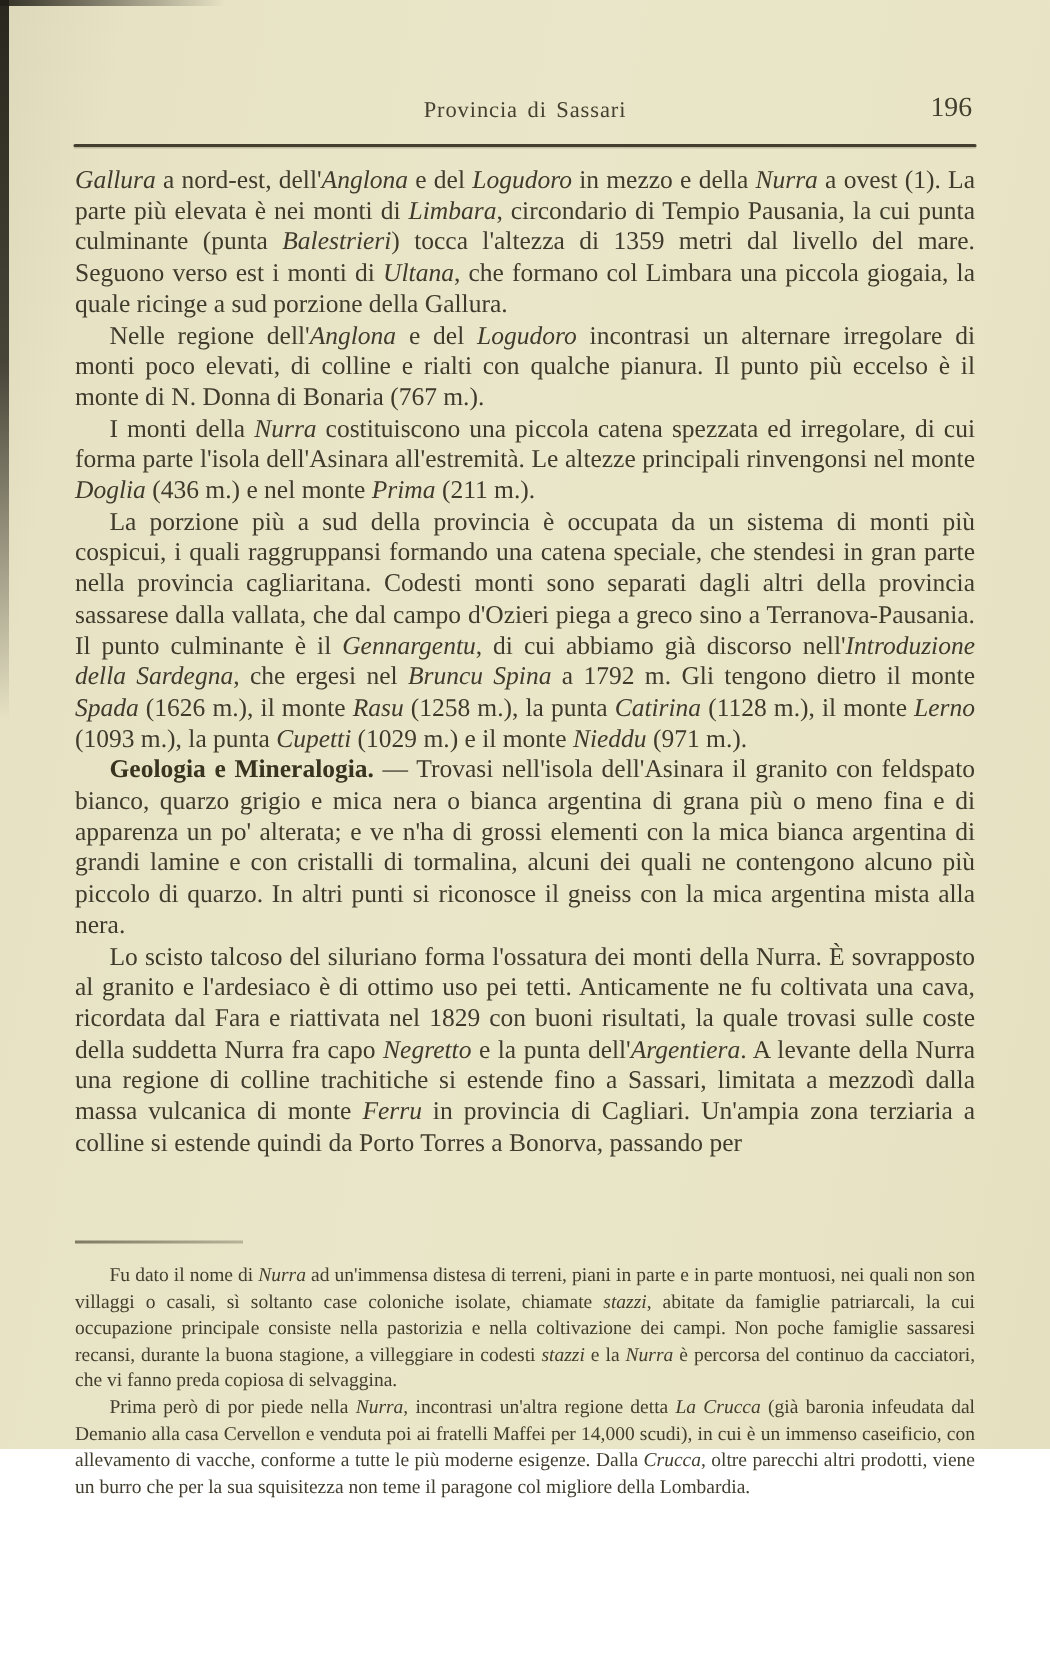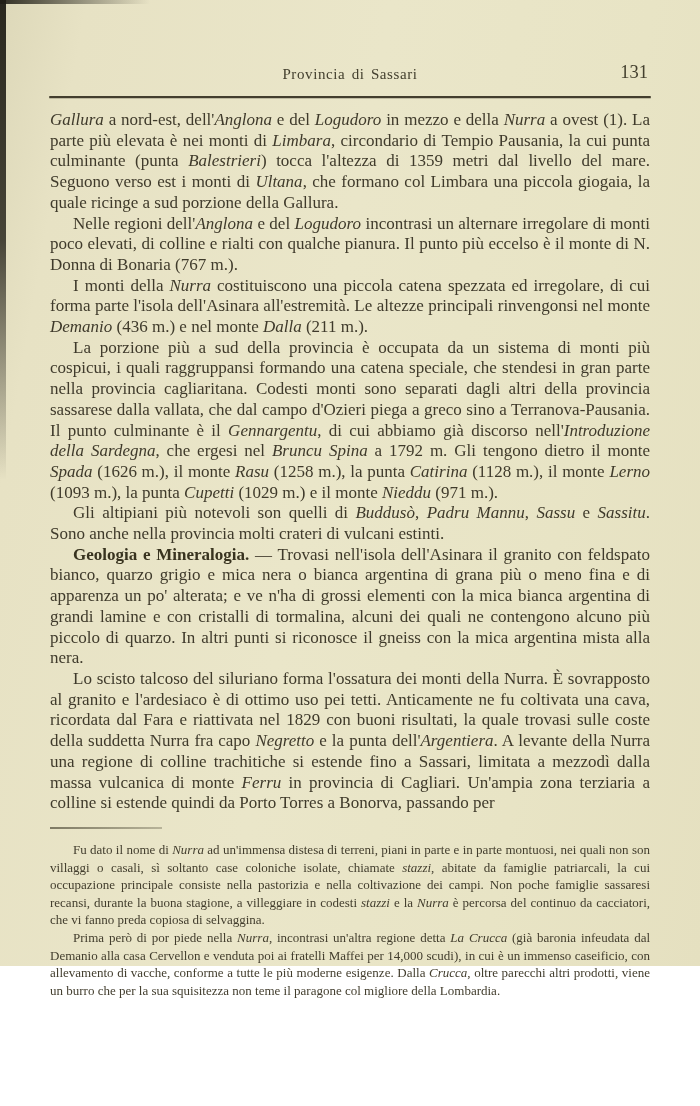--- a/index.html
+++ b/index.html
@@ -60,31 +60,30 @@
 </style>
 </head>
 <body>
 
 <div class="page">
   <div class="scan-edge-left"></div>
   <div class="scan-edge-top"></div>
 
   <div class="running-head">
     <div class="head-title">Provincia di Sassari</div>
-    <div class="page-num">131</div>
+    <div class="page-num">196</div>
   </div>
 
   <div class="head-rule"></div>
 
   <div class="body-text">
       <p class="noindent"><em>Gallura</em><span> a nord-est, dell'</span><em>Anglona</em><span> e del </span><em>Logudoro</em><span> in mezzo e della </span><em>Nurra</em><span> a ovest (1). La parte più elevata è nei monti di </span><em>Limbara</em><span>, circondario di Tempio Pausania, la cui punta culminante (punta </span><em>Balestrieri</em><span>) tocca l'altezza di 1359 metri dal livello del mare. Seguono verso est i monti di </span><em>Ultana</em><span>, che formano col Limbara una piccola giogaia, la quale ricinge a sud porzione della Gallura.</span></p>
-      <p><span>Nelle regioni dell'</span><em>Anglona</em><span> e del </span><em>Logudoro</em><span> incontrasi un alternare irregolare di monti poco elevati, di colline e rialti con qualche pianura. Il punto più eccelso è il monte di N. Donna di Bonaria (767 m.).</span></p>
-      <p><span>I monti della </span><em>Nurra</em><span> costituiscono una piccola catena spezzata ed irregolare, di cui forma parte l'isola dell'Asinara all'estremità. Le altezze principali rinvengonsi nel monte </span><em>Demanio</em><span> (436 m.) e nel monte </span><em>Dalla</em><span> (211 m.).</span></p>
+      <p><span>Nelle regione dell'</span><em>Anglona</em><span> e del </span><em>Logudoro</em><span> incontrasi un alternare irregolare di monti poco elevati, di colline e rialti con qualche pianura. Il punto più eccelso è il monte di N. Donna di Bonaria (767 m.).</span></p>
+      <p><span>I monti della </span><em>Nurra</em><span> costituiscono una piccola catena spezzata ed irregolare, di cui forma parte l'isola dell'Asinara all'estremità. Le altezze principali rinvengonsi nel monte </span><em>Doglia</em><span> (436 m.) e nel monte </span><em>Prima</em><span> (211 m.).</span></p>
       <p><span>La porzione più a sud della provincia è occupata da un sistema di monti più cospicui, i quali raggruppansi formando una catena speciale, che stendesi in gran parte nella provincia cagliaritana. Codesti monti sono separati dagli altri della provincia sassarese dalla vallata, che dal campo d'Ozieri piega a greco sino a Terranova-Pausania. Il punto culminante è il </span><em>Gennargentu</em><span>, di cui abbiamo già discorso nell'</span><em>Introduzione della Sardegna</em><span>, che ergesi nel </span><em>Bruncu Spina</em><span> a 1792 m. Gli tengono dietro il monte </span><em>Spada</em><span> (1626 m.), il monte </span><em>Rasu</em><span> (1258 m.), la punta </span><em>Catirina</em><span> (1128 m.), il monte </span><em>Lerno</em><span> (1093 m.), la punta </span><em>Cupetti</em><span> (1029 m.) e il monte </span><em>Nieddu</em><span> (971 m.).</span></p>
-      <p><span>Gli altipiani più notevoli son quelli di </span><em>Buddusò</em><span>, </span><em>Padru Mannu</em><span>, </span><em>Sassu</em><span> e </span><em>Sassitu</em><span>. Sono anche nella provincia molti crateri di vulcani estinti.</span></p>
       <p><strong>Geologia e Mineralogia.</strong><span> — Trovasi nell'isola dell'Asinara il granito con feldspato bianco, quarzo grigio e mica nera o bianca argentina di grana più o meno fina e di apparenza un po' alterata; e ve n'ha di grossi elementi con la mica bianca argentina di grandi lamine e con cristalli di tormalina, alcuni dei quali ne contengono alcuno più piccolo di quarzo. In altri punti si riconosce il gneiss con la mica argentina mista alla nera.</span></p>
       <p><span>Lo scisto talcoso del siluriano forma l'ossatura dei monti della Nurra. È sovrapposto al granito e l'ardesiaco è di ottimo uso pei tetti. Anticamente ne fu coltivata una cava, ricordata dal Fara e riattivata nel 1829 con buoni risultati, la quale trovasi sulle coste della suddetta Nurra fra capo </span><em>Negretto</em><span> e la punta dell'</span><em>Argentiera</em><span>. A levante della Nurra una regione di colline trachitiche si estende fino a Sassari, limitata a mezzodì dalla massa vulcanica di monte </span><em>Ferru</em><span> in provincia di Cagliari. Un'ampia zona terziaria a colline si estende quindi da Porto Torres a Bonorva, passando per</span></p>
     </div>
 
   <div class="footnote-sep"></div>
 
   <div class="footnotes">
       <p><span>Fu dato il nome di </span><em>Nurra</em><span> ad un'immensa distesa di terreni, piani in parte e in parte montuosi, nei quali non son villaggi o casali, sì soltanto case coloniche isolate, chiamate </span><em>stazzi</em><span>, abitate da famiglie patriarcali, la cui occupazione principale consiste nella pastorizia e nella coltivazione dei campi. Non poche famiglie sassaresi recansi, durante la buona stagione, a villeggiare in codesti </span><em>stazzi</em><span> e la </span><em>Nurra</em><span> è percorsa del continuo da cacciatori, che vi fanno preda copiosa di selvaggina.</span></p>
       <p><span>Prima però di por piede nella </span><em>Nurra</em><span>, incontrasi un'altra regione detta </span><em>La Crucca</em><span> (già baronia infeudata dal Demanio alla casa Cervellon e venduta poi ai fratelli Maffei per 14,000 scudi), in cui è un immenso caseificio, con allevamento di vacche, conforme a tutte le più moderne esigenze. Dalla </span><em>Crucca</em><span>, oltre parecchi altri prodotti, viene un burro che per la sua squisitezza non teme il paragone col migliore della Lombardia.</span></p>
     </div>

